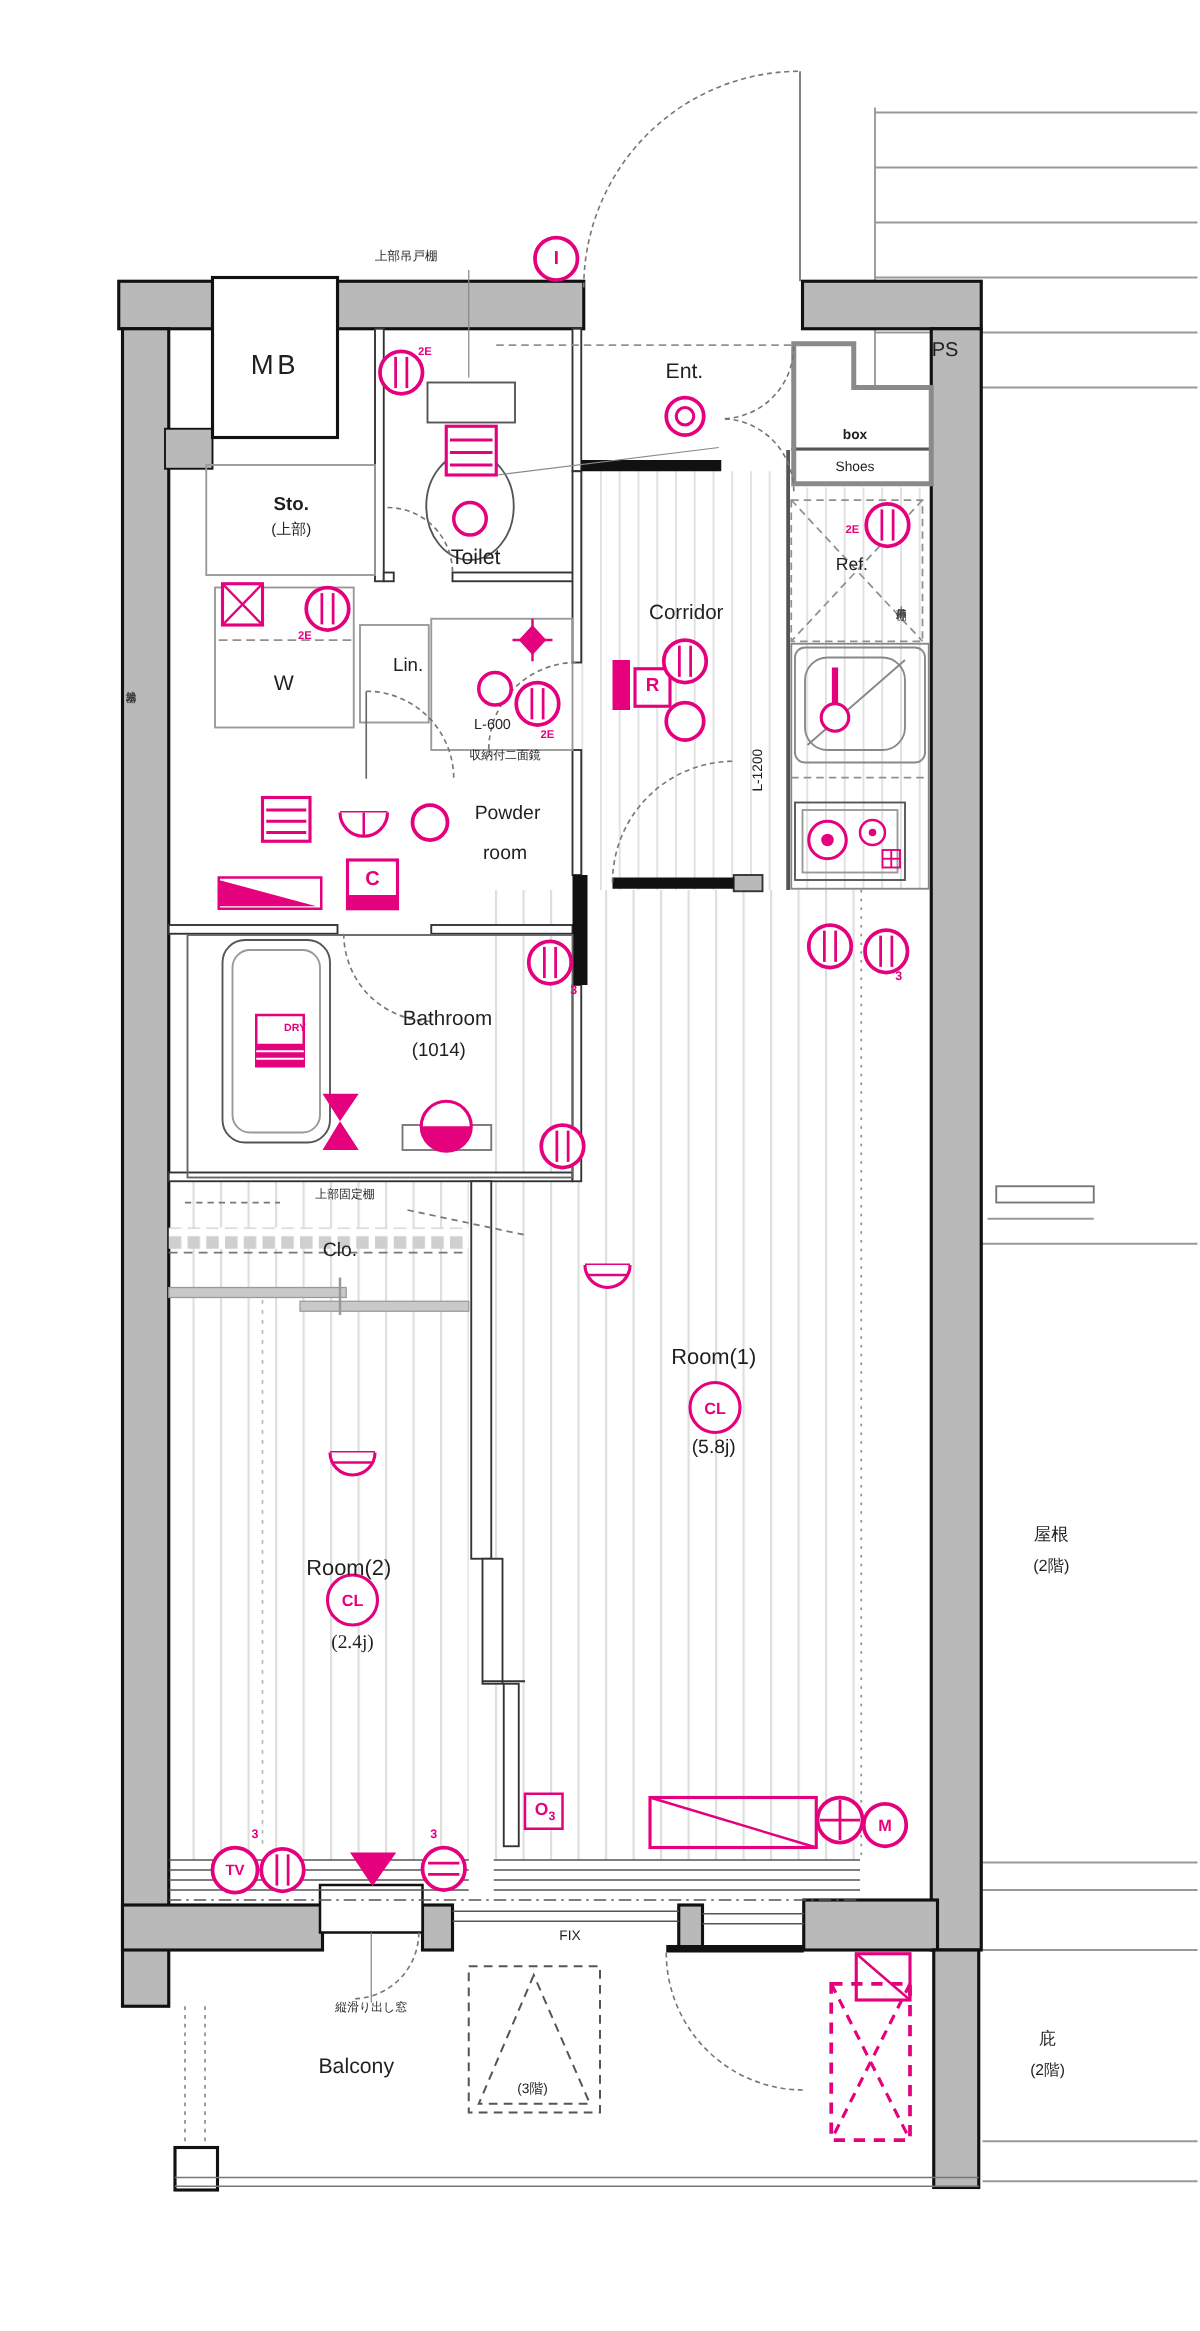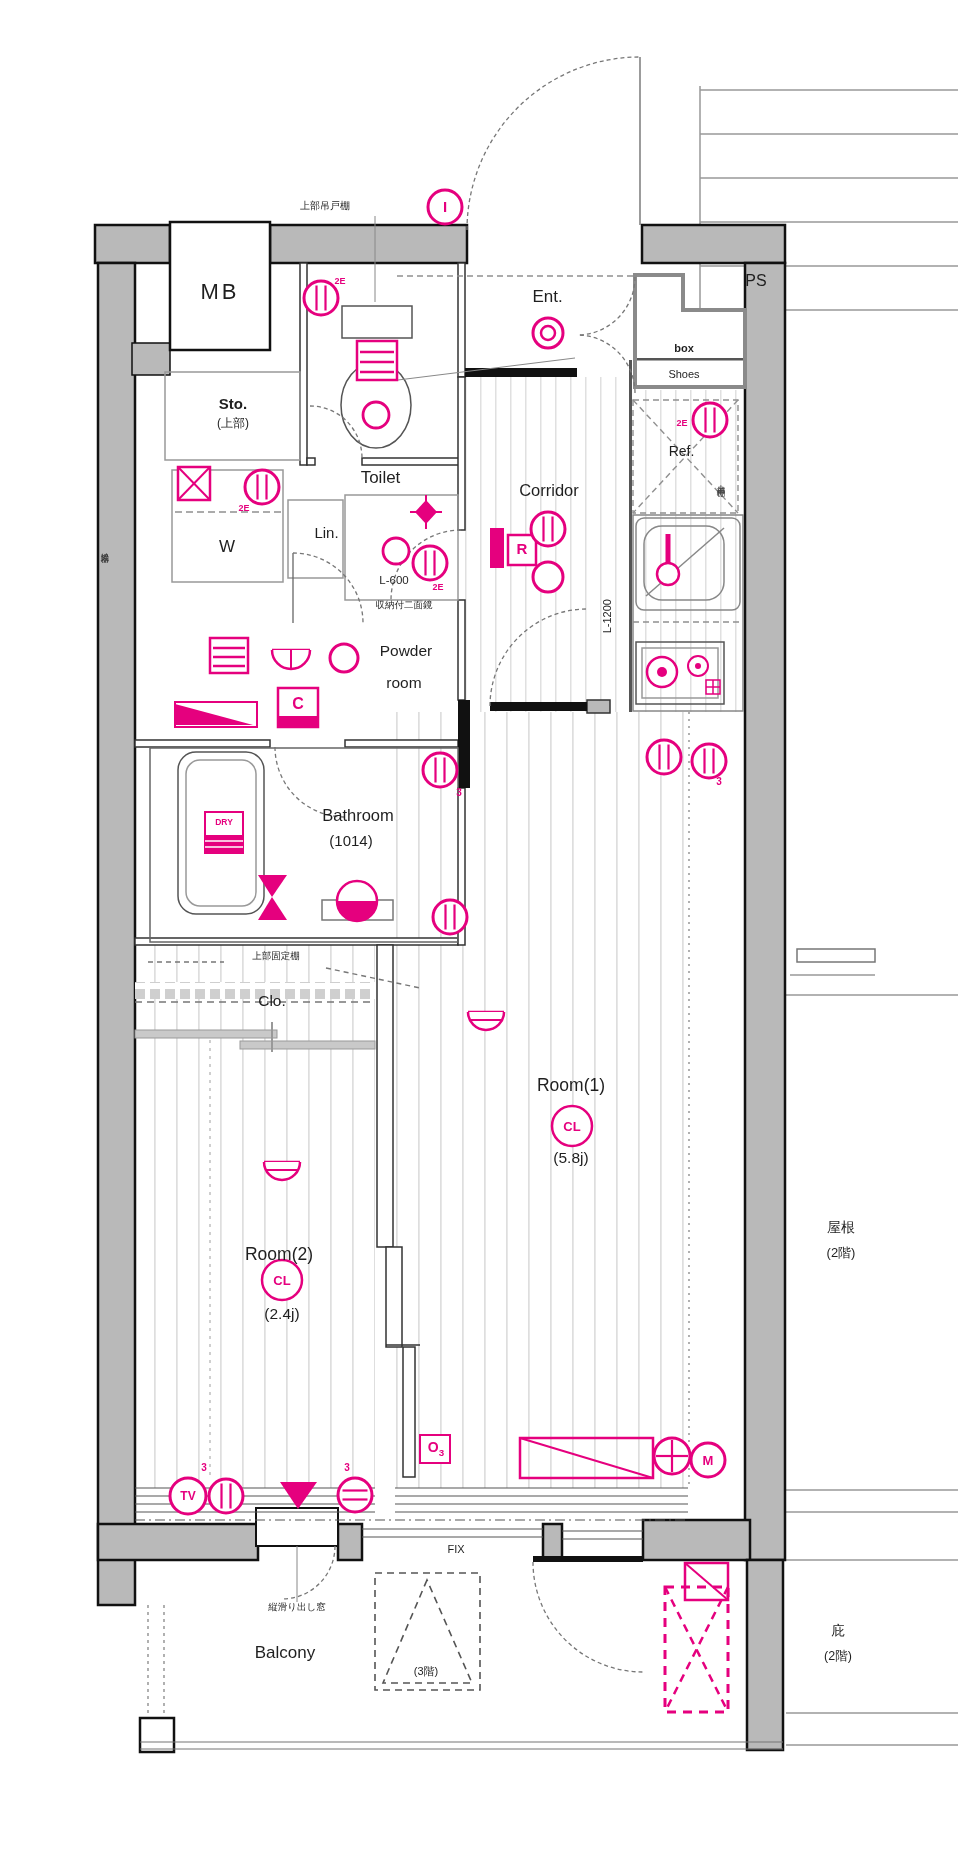--- a/index.html
+++ b/index.html
@@ -315,21 +315,21 @@
     <use href="#cb" x="226" y="1496"></use>
     <path d="M280,1482 L317,1482 L298,1509 Z" fill="#e5007e"></path>
     <use href="#chb" x="355" y="1495"></use>
   </g>
 </svg>
 
 <div class="lbl" style="left:170px;top:280px;width:100px;font-size:22px;letter-spacing:3px;">MB</div>
 <div class="lbl" style="left:268px;top:200px;width:114px;font-size:10px;">上部吊戸棚</div>
 <div class="lbl" style="left:183px;top:396px;width:100px;font-size:15px;font-weight:bold;">Sto.</div>
 <div class="lbl" style="left:183px;top:417px;width:100px;font-size:12px;">(上部)</div>
-<div class="lbl" style="left:333px;top:436px;width:95px;font-size:17px;margin-top:32px;">Toilet</div>
+<div class="lbl" style="left:333px;top:436px;width:95px;font-size:17px;">Toilet</div>
 <div class="lbl" style="left:515px;top:287px;width:65px;font-size:17px;">Ent.</div>
 <div class="lbl" style="left:686px;top:272px;width:46px;font-size:16px;margin-left:47px;">PS</div>
 <div class="lbl" style="left:650px;top:326px;width:68px;font-size:11px;margin-top:42px;">Shoes</div>
 <div class="lbl" style="left:650px;top:342px;width:68px;font-size:11px;font-weight:bold;">box</div>
 <div class="lbl" style="left:654px;top:444px;width:55px;font-size:14px;">Ref.</div>
 <div class="lbl" style="left:495px;top:481px;width:108px;font-size:16.5px;">Corridor</div>
 <div class="lbl" style="left:207px;top:537px;width:40px;font-size:17px;">W</div>
 <div class="lbl" style="left:289px;top:525px;width:75px;font-size:15px;">Lin.</div>
 <div class="lbl" style="left:364px;top:574px;width:60px;font-size:11.5px;">L-600</div>
 <div class="lbl" style="left:348px;top:600px;width:112px;font-size:9.5px;">収納付二面鏡</div>
@@ -338,36 +338,36 @@
 <div class="lbl rot" style="left:572px;top:610px;width:70px;font-size:11px;">L-1200</div>
 <div class="lbl vert" style="left:716px;top:420px;height:120px;font-size:8.5px;color:#444;">上部吊戸棚</div>
 <div class="lbl vert" style="left:100px;top:512px;height:70px;font-size:8.5px;color:#333;">給湯器</div>
 <div class="lbl" style="left:293px;top:806px;width:130px;font-size:16.5px;">Bathroom</div>
 <div class="lbl" style="left:295px;top:833px;width:112px;font-size:15px;">(1014)</div>
 <div class="lbl" style="left:224px;top:951px;width:104px;font-size:9.5px;">上部固定棚</div>
 <div class="lbl" style="left:244px;top:992px;width:56px;font-size:15.5px;">Clo.</div>
 <div class="lbl" style="left:510px;top:1076px;width:122px;font-size:17.5px;">Room(1)</div>
 <div class="lbl" style="left:530px;top:1149px;width:82px;font-size:15.5px;">(5.8j)</div>
 <div class="lbl" style="left:218px;top:1231px;width:122px;font-size:17.5px;margin-top:14px;">Room(2)</div>
-<div class="lbl" style="left:242px;top:1305px;width:80px;font-size:15.5px;">(2.4j)</div>
+<div class="lbl" style="left:242px;top:1305px;width:80px;font-size:15.5px;font-family:Liberation Serif, serif;">(2.4j)</div>
 <div class="lbl" style="left:434px;top:1543px;width:44px;font-size:11px;">FIX</div>
 <div class="lbl" style="left:243px;top:1602px;width:108px;font-size:9.5px;">縦滑り出し窓</div>
 <div class="lbl" style="left:231px;top:1643px;width:108px;font-size:17px;">Balcony</div>
 <div class="lbl" style="left:398px;top:1665px;width:56px;font-size:11px;">(3階)</div>
 <div class="lbl" style="left:806px;top:1220px;width:70px;font-size:14px;">屋根</div>
 <div class="lbl" style="left:802px;top:1246px;width:78px;font-size:13px;">(2階)</div>
 <div class="lbl" style="left:814px;top:1623px;width:48px;font-size:13.5px;">庇</div>
 <div class="lbl" style="left:800px;top:1649px;width:76px;font-size:12.5px;">(2階)</div>
 
 <div class="plk" style="left:438px;top:199px;width:14px;font-size:15px;">I</div>
 <div class="plk" style="left:509px;top:541px;width:26px;font-size:15px;">R</div>
 <div class="plk" style="left:285px;top:696px;width:26px;font-size:16px;">C</div>
 <div class="plk" style="left:557px;top:1120px;width:30px;font-size:13px;">CL</div>
 <div class="plk" style="left:267px;top:1274px;width:30px;font-size:13px;">CL</div>
-<div class="plk" style="left:206px;top:818px;width:36px;font-size:8.5px;">DRY</div>
+<div class="plk" style="left:206px;top:818px;width:36px;font-size:8.5px;padding-left:12px;">DRY</div>
 <div class="plk" style="left:175px;top:1490px;width:26px;font-size:12px;">TV</div>
 <div class="plk" style="left:699px;top:1454px;width:18px;font-size:13px;">M</div>
 <div class="plk" style="left:423px;top:1440px;width:26px;font-size:14px;">
   <span>O</span><sub>3</sub>
 </div>
 <div class="plk" style="left:330px;top:277px;width:20px;font-size:9px;">2E</div>
 <div class="plk" style="left:234px;top:504px;width:20px;font-size:9px;">2E</div>
 <div class="plk" style="left:428px;top:583px;width:20px;font-size:9px;">2E</div>
 <div class="plk" style="left:672px;top:419px;width:20px;font-size:9px;">2E</div>
 <div class="plk" style="left:712px;top:777px;width:14px;font-size:10px;">3</div>

